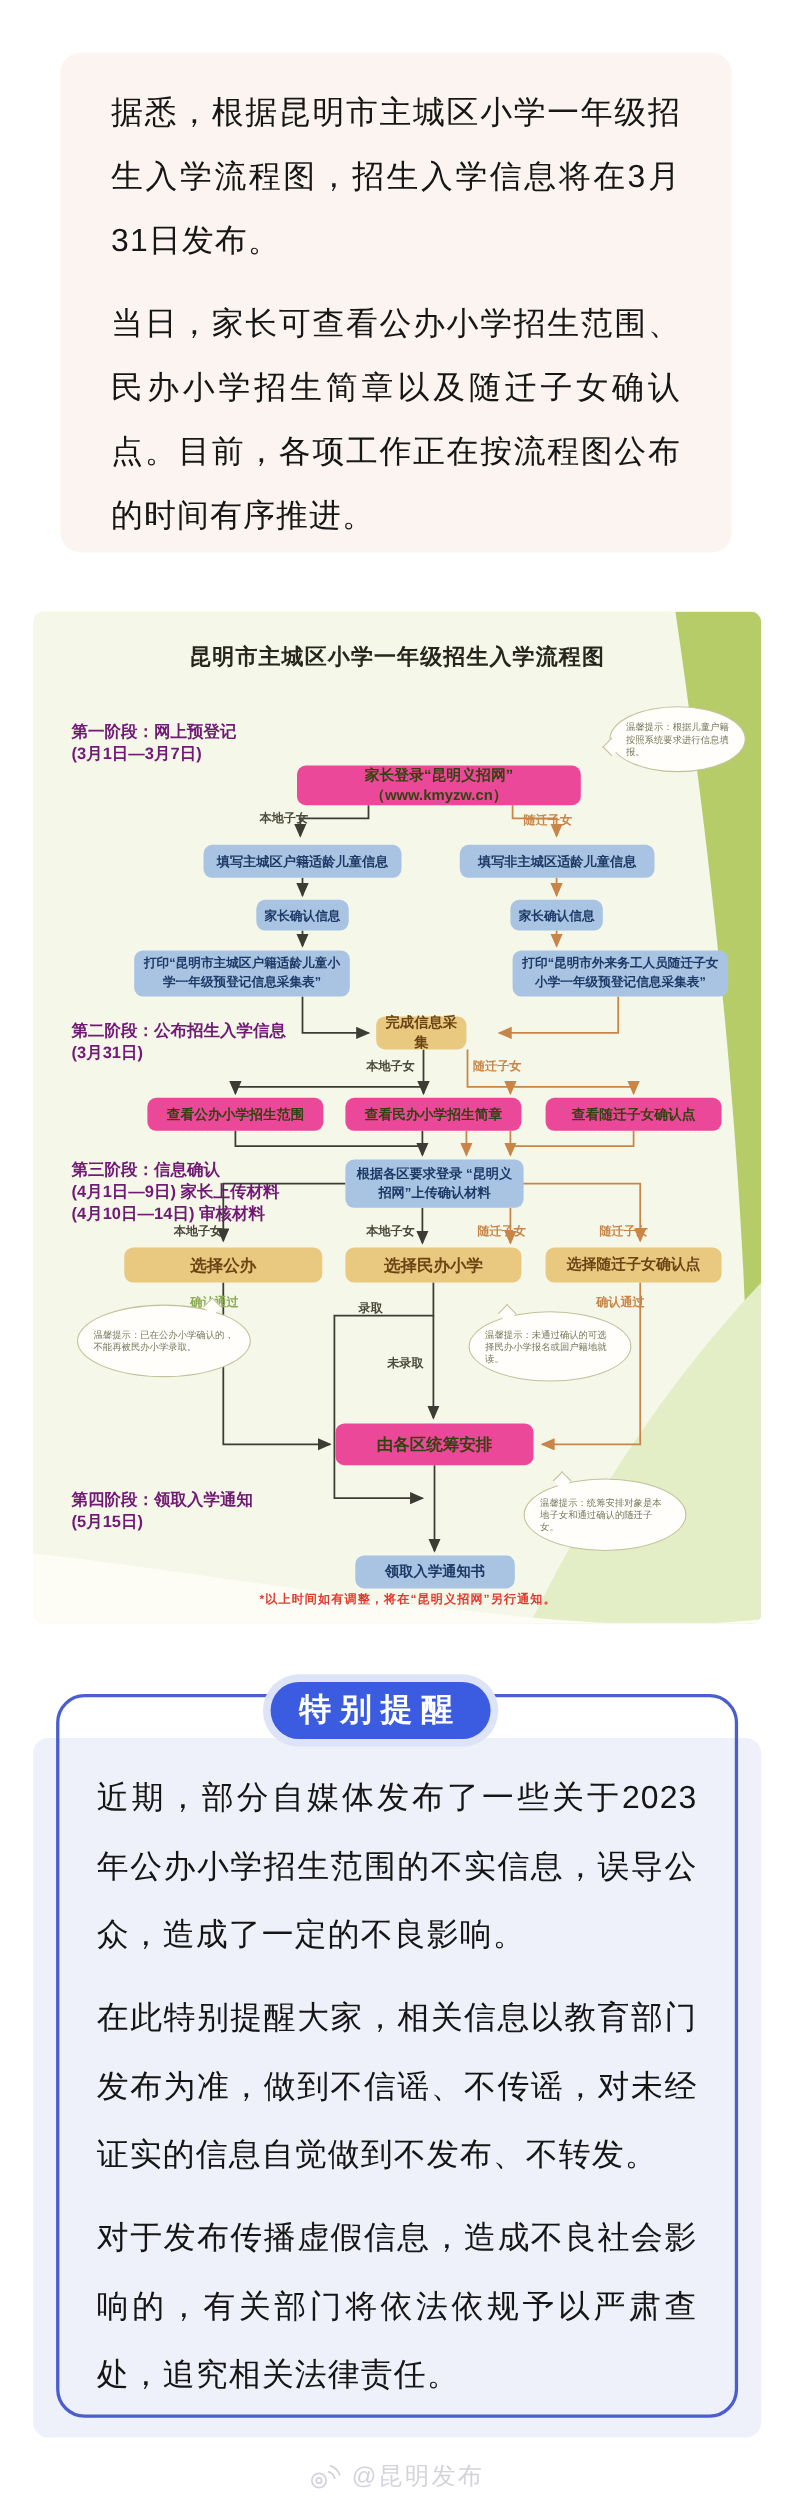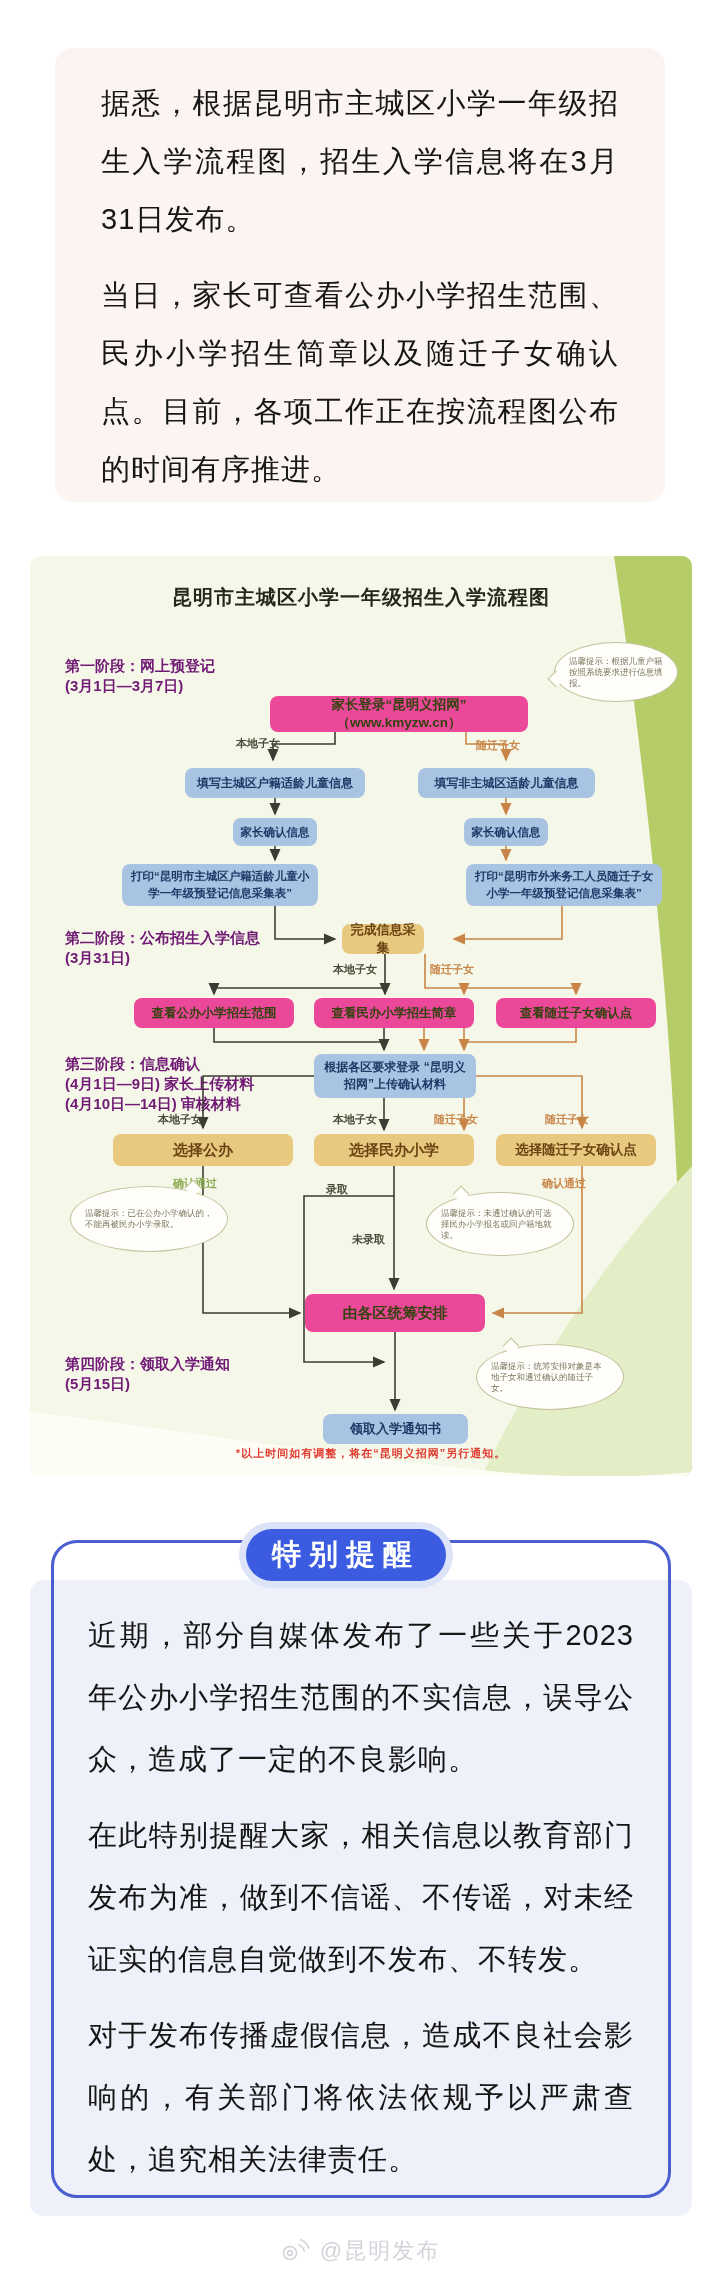--- a/index.html
+++ b/index.html
@@ -48,21 +48,21 @@
   .badge-ring{position:absolute;left:239px;top:1502px;background:#dde4f8;border-radius:36px;
               padding:7px;margin-top:20px;}
   .badge{background:#3b5ce1;color:#ffffff;border-radius:30px;width:200px;height:52px;
          display:flex;align-items:center;justify-content:center;font-size:29px;font-weight:bold;
          letter-spacing:8px;}
   .rem-text{position:absolute;left:88px;top:1604px;width:546px;font-size:29px;line-height:62px;
             color:#151515;letter-spacing:1px;text-align:justify;}
   .rem-text p{margin:0 0 14px 0;}
 
   
-  .footer{position:absolute;left:0;top:2236px;width:100%;display:flex;
+  .footer{position:absolute;left:0;top:2236px;width:100%;display:flex;align-items:center;
           justify-content:center;gap:8px;color:#d3d3da;font-size:22px;letter-spacing:2px;}
 </style>
 </head>
 <body>
 
 <div id="page">
 
   <section class="intro">
     <p>据悉，根据昆明市主城区小学一年级招生入学流程图，招生入学信息将在3月31日发布。</p>
     <p>当日，家长可查看公办小学招生范围、民办小学招生简章以及随迁子女确认点。目前，各项工作正在按流程图公布的时间有序推进。</p>

